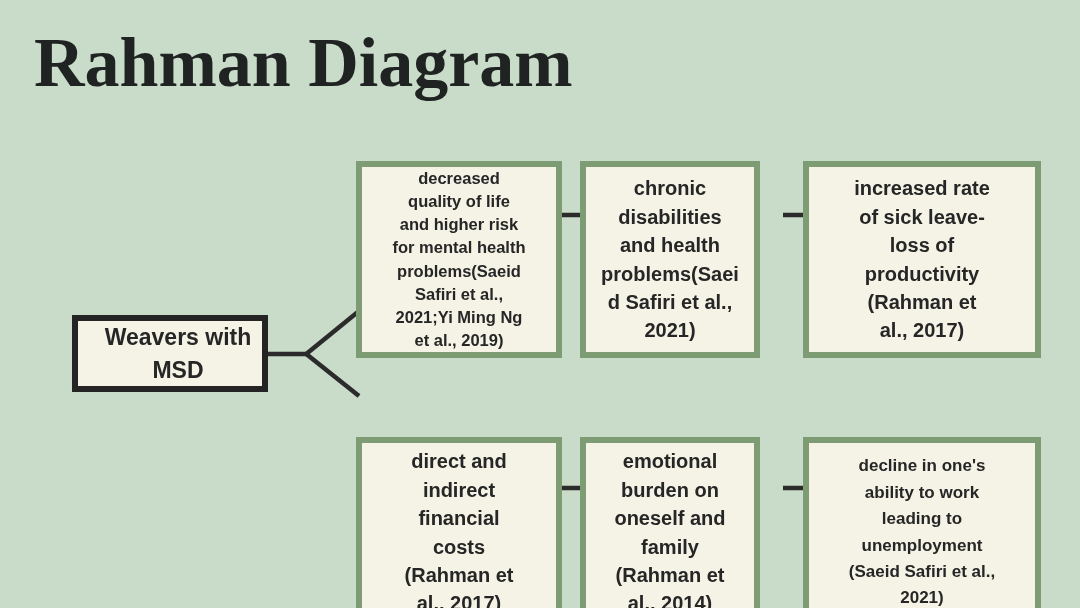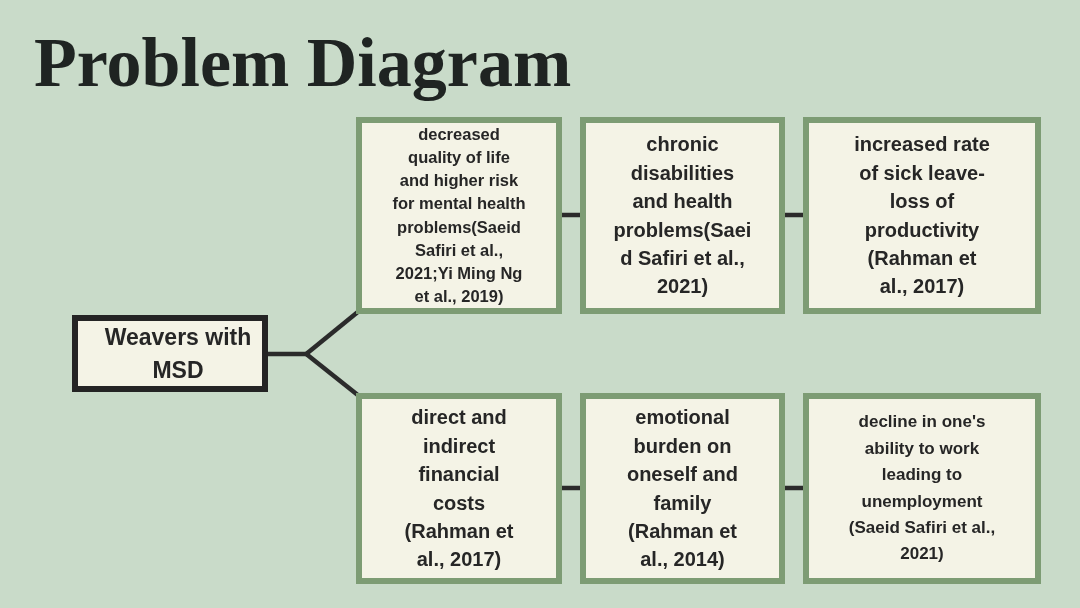--- a/index.html
+++ b/index.html
@@ -36,29 +36,30 @@
     background: var(--node-fill, #f3f2e5);
     border: 6px solid var(--node-border, #7e9c75);
     display: flex;
     align-items: center;
     justify-content: center;
     text-align: center;
     color: var(--text, #232323);
     font-weight: bold;
     white-space: pre-line;
     padding: 2px 4px;
+    margin-top: 44px;
   }
   .node.size-md { font-size: 20px; line-height: 1.42; }
   .node.size-sm { font-size: 16.5px; line-height: 1.4; }
   .node.size-sm2 { font-size: 17px; line-height: 1.55; }
   
   .n-top    { top: 117px; height: 197px; }
   .n-bottom { top: 393px; height: 191px; }
   .n-col1 { left: 356px; width: 206px; }
-  .n-col2 { left: 580px; width: 205px; }
+  .n-col2 { left: 580px; width: 180px; }
   .n-col3 { left: 803px; width: 238px; }
   .root-node {
     position: absolute;
     z-index: 1;
     left: 72px; top: 315px;
     width: 196px; height: 77px;
     background: var(--node-fill, #f3f2e5);
     border: 6px solid var(--root-border, #242424);
     display: flex;
     align-items: center;
@@ -68,21 +69,21 @@
     font-weight: bold;
     font-size: 23px;
     line-height: 1.4;
     white-space: pre-line;
     padding-left: 16px;
   }
 </style>
 </head>
 <body>
 
-<h1 class="page-title">Problem Diagram</h1>
+<h1 class="page-title">Rahman Diagram</h1>
 
 <svg class="connectors" viewBox="0 0 1080 608" xmlns="http://www.w3.org/2000/svg">
 
   <line class="connector" x1="266" y1="354" x2="307" y2="354"></line>
   <line class="connector" x1="305" y1="355" x2="359" y2="311"></line>
   <line class="connector" x1="305" y1="353" x2="359" y2="396"></line>
 
   <line class="connector" x1="560" y1="215" x2="582" y2="215"></line>
   <line class="connector" x1="783" y1="215" x2="805" y2="215"></line>
 

